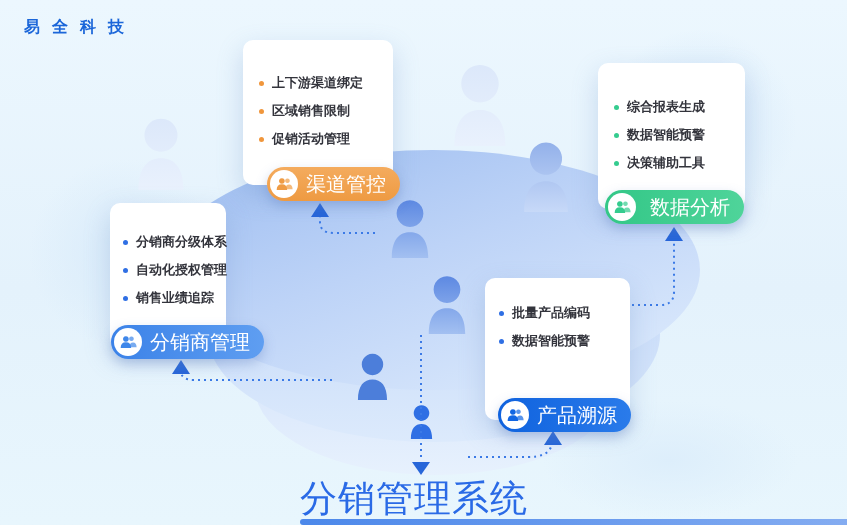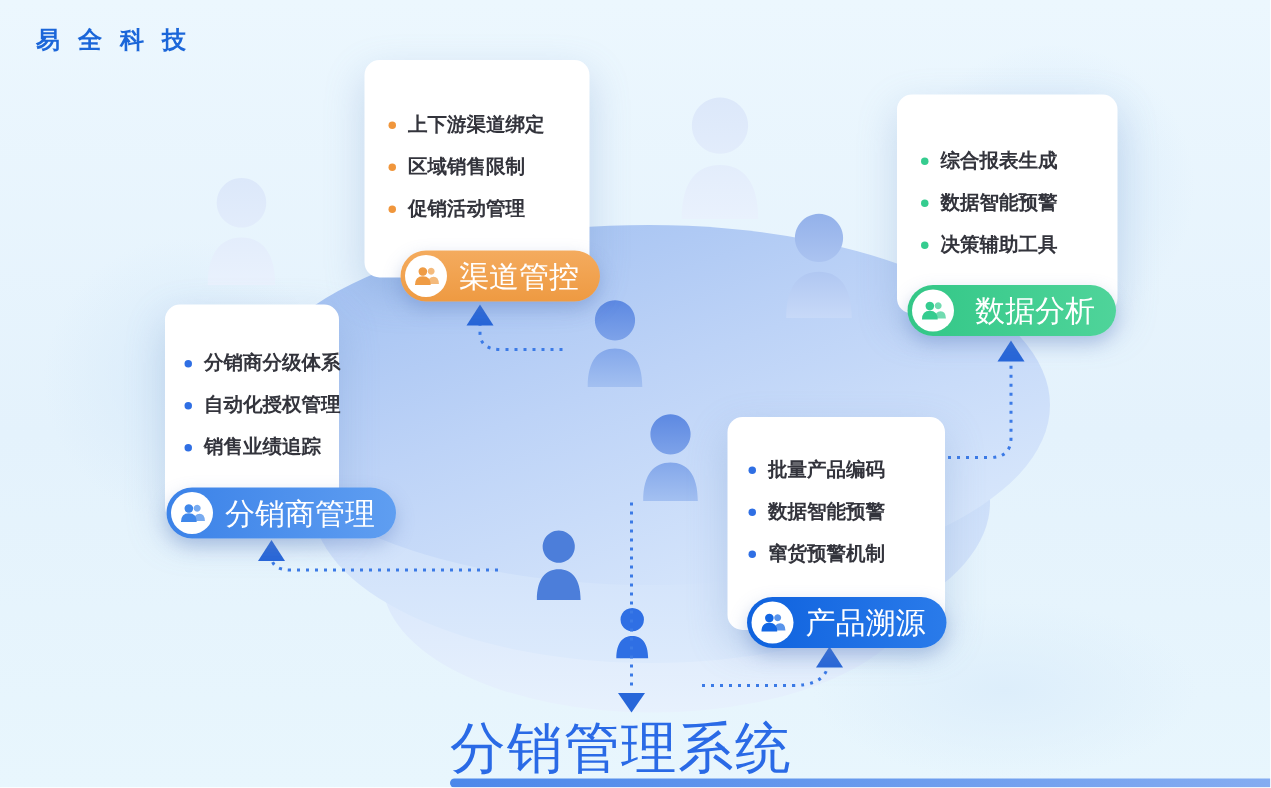--- a/index.html
+++ b/index.html
@@ -193,24 +193,20 @@
   <div class="card card-d">
     <ul>
       <li>
           <span class="dot dot-blue"></span>
           <span>批量产品编码</span>
         </li>
       <li>
           <span class="dot dot-blue"></span>
           <span>数据智能预警</span>
         </li>
-      <li>
-          <span class="dot dot-blue"></span>
-          <span>窜货预警机制</span>
-        </li>
     </ul>
   </div>
 
   <div class="badge badge-a">
     <span class="circ">
       <svg viewBox="0 0 24 24">
           <g opacity=".7">
             <path d="M16.6 4.6 a3.1 3.1 0 1 1 -.02 0z M13.6 19 q.3-6.4 5.2-6.4 q4.5 0 4.7 6.4z"></path>
           </g>
           <path d="M9.2 4.2 a3.8 3.8 0 1 1 -.02 0z M2.2 20 q0-7.8 7-7.8 q7 0 7 7.8z"></path>

